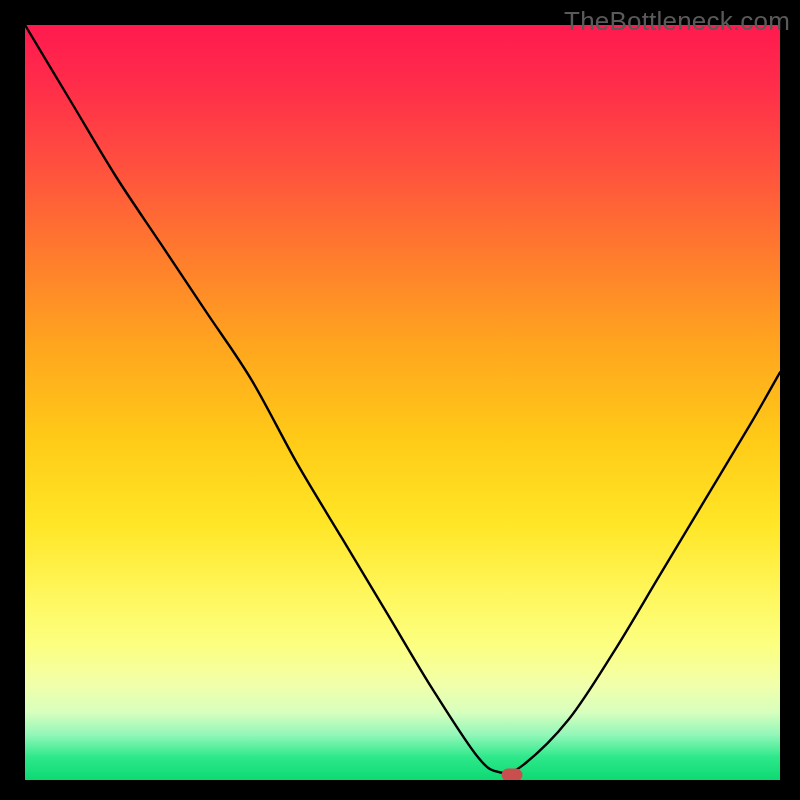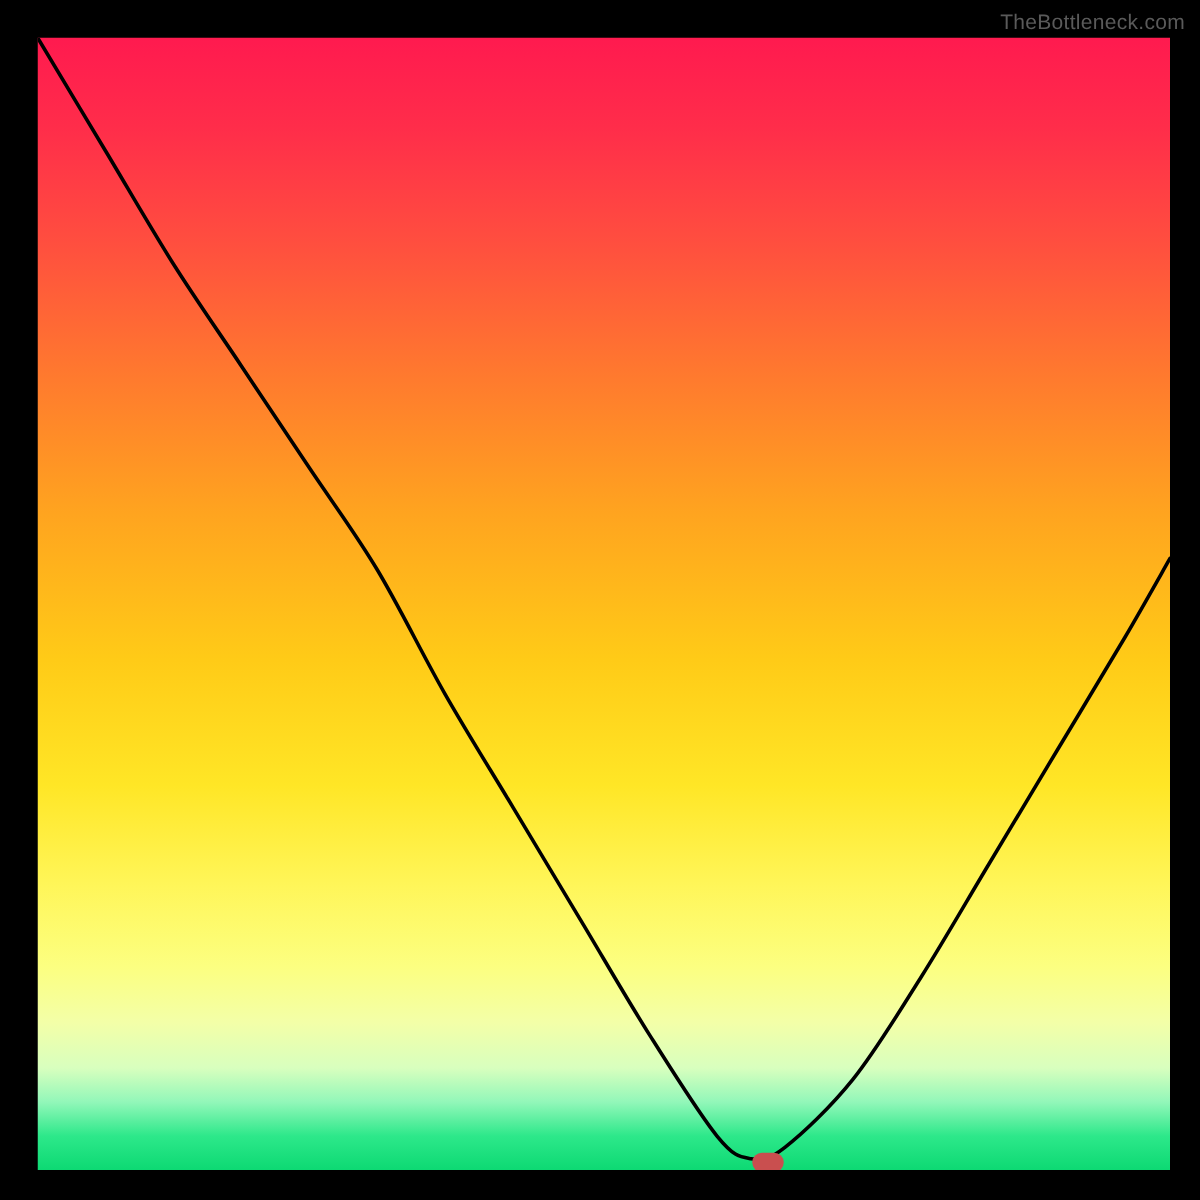--- a/index.html
+++ b/index.html
@@ -15,21 +15,21 @@
     position: relative;
     width: 800px;
     height: 800px;
     background: #000;
   }
   .watermark {
     position: absolute;
     top: 6px;
     right: 10px;
     color: #5a5a5a;
-    font-size: 14px;
+    font-size: 26px;
     font-weight: 500;
     letter-spacing: 0.2px;
     z-index: 20;
     text-align: right;
   }
   .plot-area {
     position: absolute;
     left: 25px;
     top: 25px;
     width: 755px;

